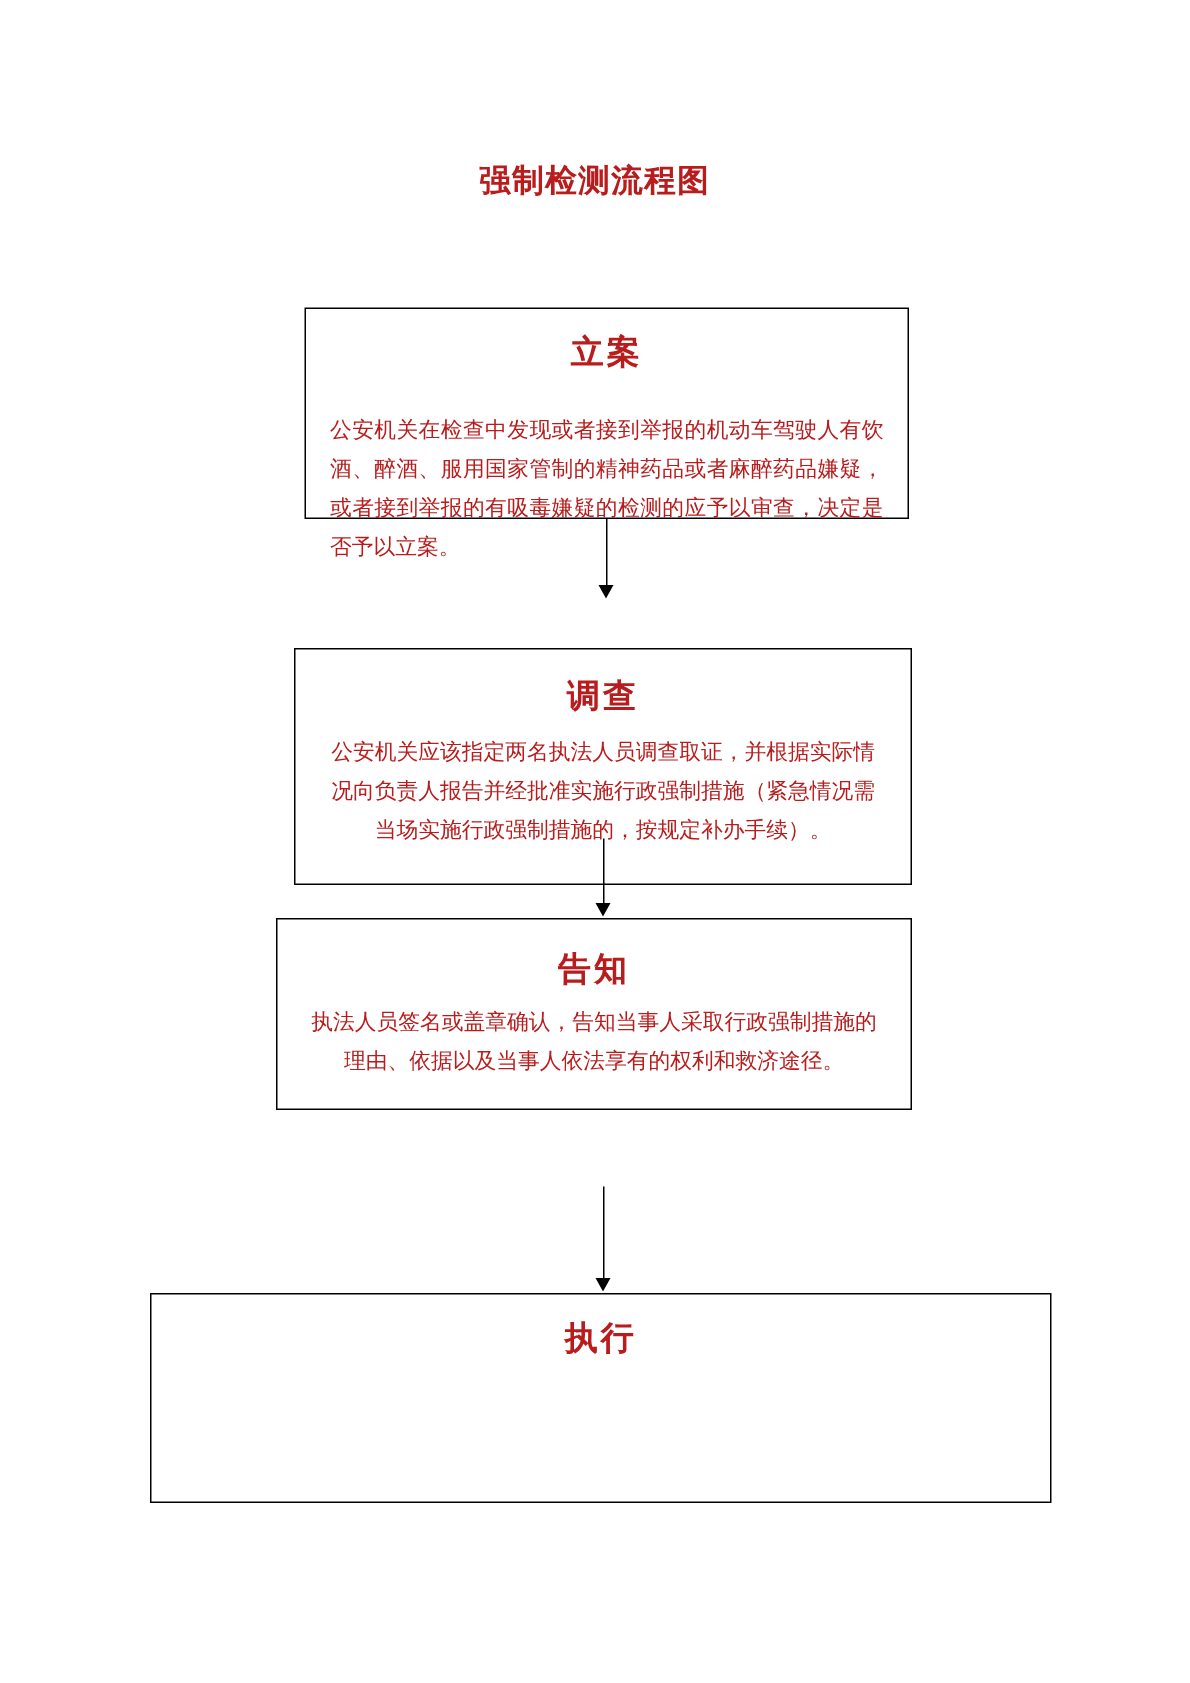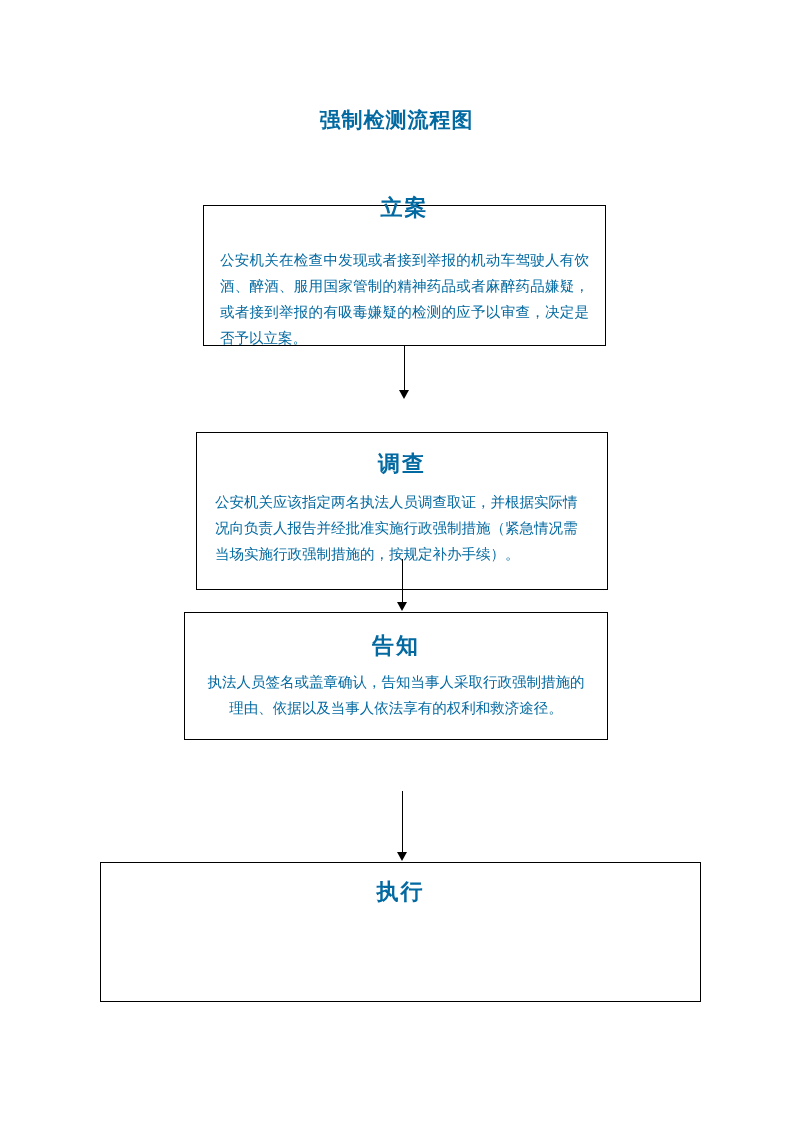--- a/index.html
+++ b/index.html
@@ -6,21 +6,21 @@
     margin: 0;
     padding: 0;
     background: #ffffff;
   }
   .page {
     position: relative;
     width: 793px;
     height: 1122px;
     background: #ffffff;
     font-family: "Liberation Serif", "DejaVu Serif", serif;
-    color: #0369a1;
+    color: #b91c1c;
     overflow: hidden;
   }
   .doc-title {
     position: absolute;
     top: 106px;
     left: 0;
     width: 100%;
     text-align: center;
     font-family: "Liberation Sans", "DejaVu Sans", sans-serif;
     font-size: 21px;
@@ -45,31 +45,31 @@
   }
   .flow-box .box-body {
     font-size: 14.5px;
     line-height: 26px;
     margin: 0;
   }
   
   #box-1 {
     left: 203px; top: 205px; width: 403px; height: 141px;
     padding: 14px 16px 22px 16px;
-    justify-content: center;
+    justify-content: space-between;
   }
   #box-1 .box-body { text-align: justify; margin-top: 24px; }
   
   #box-2 {
     left: 196px; top: 400px; width: 412px; height: 158px;
     padding: 16px 18px 10px 18px;
     justify-content: flex-start;
     margin-top: 32px;
   }
-  #box-2 .box-body { text-align: left; margin-top: 10px; }
+  #box-2 .box-body { text-align: center; margin-top: 10px; }
   
   #box-3 {
     left: 184px; top: 612px; width: 424px; height: 128px;
     padding: 10px 20px;
     justify-content: center;
   }
   #box-3 .box-body { text-align: center; margin-top: 8px; }
   
   #box-4 {
     left: 100px; top: 862px; width: 601px; height: 140px;

